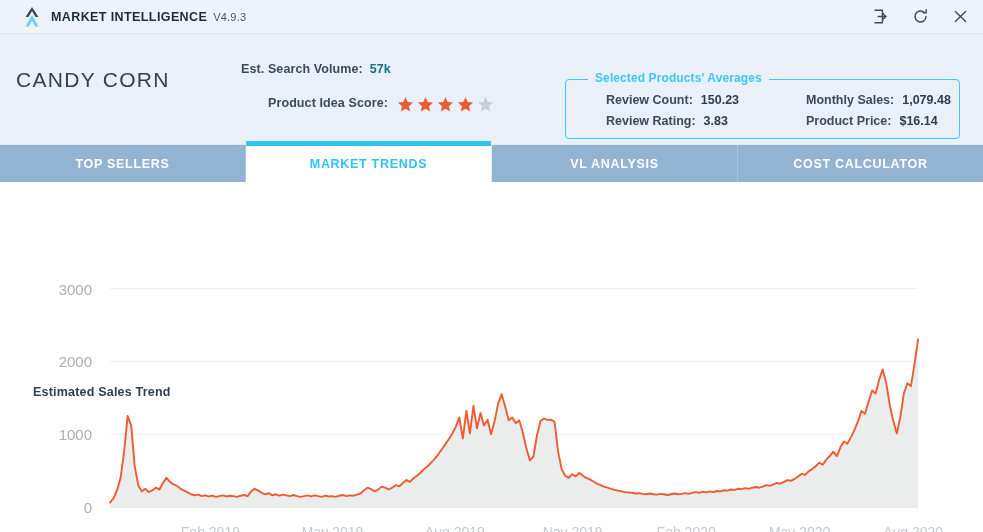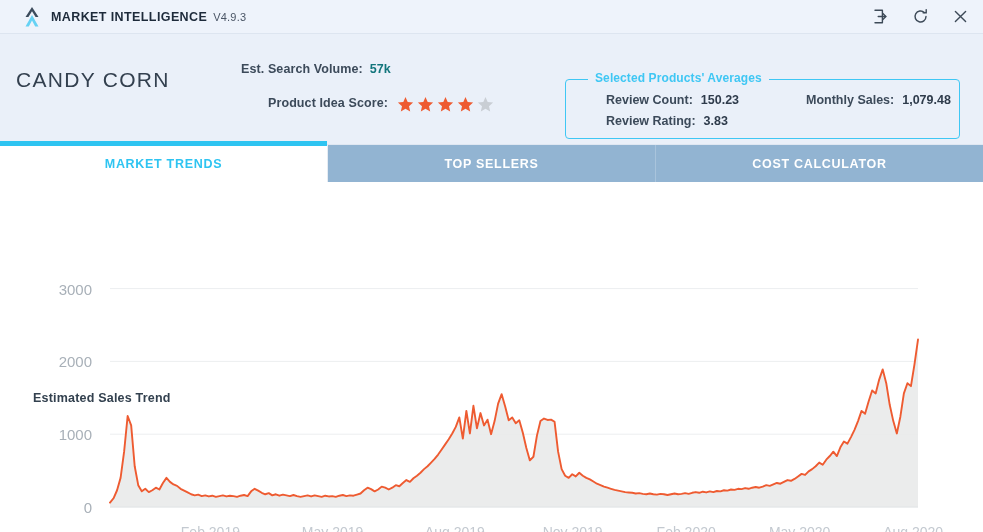--- a/index.html
+++ b/index.html
@@ -71,21 +71,21 @@
   }
   .tab:last-child{border-right:none;}
   .tab.active{background:#ffffff;color:#2ec4f1;border-right:1px solid #e6ecf3;}
   .tab.active:before{
     content:"";position:absolute;left:0;right:0;top:-4px;height:5px;background:#2ec4f1;
   }
 
   
   .panel{position:relative;height:362px;background:#ffffff;}
   .chart-title{
-    position:absolute;left:33px;top:209px;font-size:12.5px;font-weight:bold;
+    position:absolute;left:33px;top:203px;font-size:12.5px;font-weight:bold;
     color:#33414f;letter-spacing:.2px;
   }
   .chart-wrap{position:absolute;left:0;top:0;width:983px;height:362px;}
   .chart-svg{display:block;}
   .ytick{font-size:15px;fill:#a8b0b8;font-family:"Liberation Sans",sans-serif;}
   .xtick{font-size:14px;fill:#c3c9d0;font-family:"Liberation Sans",sans-serif;}
 </style>
 </head>
 <body>
 
@@ -164,27 +164,32 @@
           <span class="avg-val">150.23</span>
         </div>
         <div class="avg-cell">
           <span class="avg-lbl">Monthly Sales:</span>
           <span class="avg-val">1,079.48</span>
         </div>
         <div class="avg-cell">
           <span class="avg-lbl">Review Rating:</span>
           <span class="avg-val">3.83</span>
         </div>
+        <div class="avg-cell">
+          <span class="avg-lbl">Product Price:</span>
+          <span class="avg-val">$16.14</span>
+        </div>
       </div>
     </div>
   </div>
 
   <div class="tabs">
+    <div class="tab">TOP SELLERS</div>
     <div class="tab active">MARKET TRENDS</div>
-    <div class="tab">TOP SELLERS</div>
+    <div class="tab">VL ANALYSIS</div>
     <div class="tab">COST CALCULATOR</div>
   </div>
 
   <div class="panel">
     <div class="chart-title">Estimated Sales Trend</div>
     <div class="chart-wrap">
       <svg class="chart-svg" id="chart" width="983" height="362" viewBox="0 0 983 362">
           <line x1="110" x2="918" y1="325" y2="325" stroke="#eceef0" stroke-width="1"></line>
           <text x="92" y="331" text-anchor="end" class="ytick">0</text>
           <line x1="110" x2="918" y1="252.1875" y2="252.1875" stroke="#eceef0" stroke-width="1"></line>

